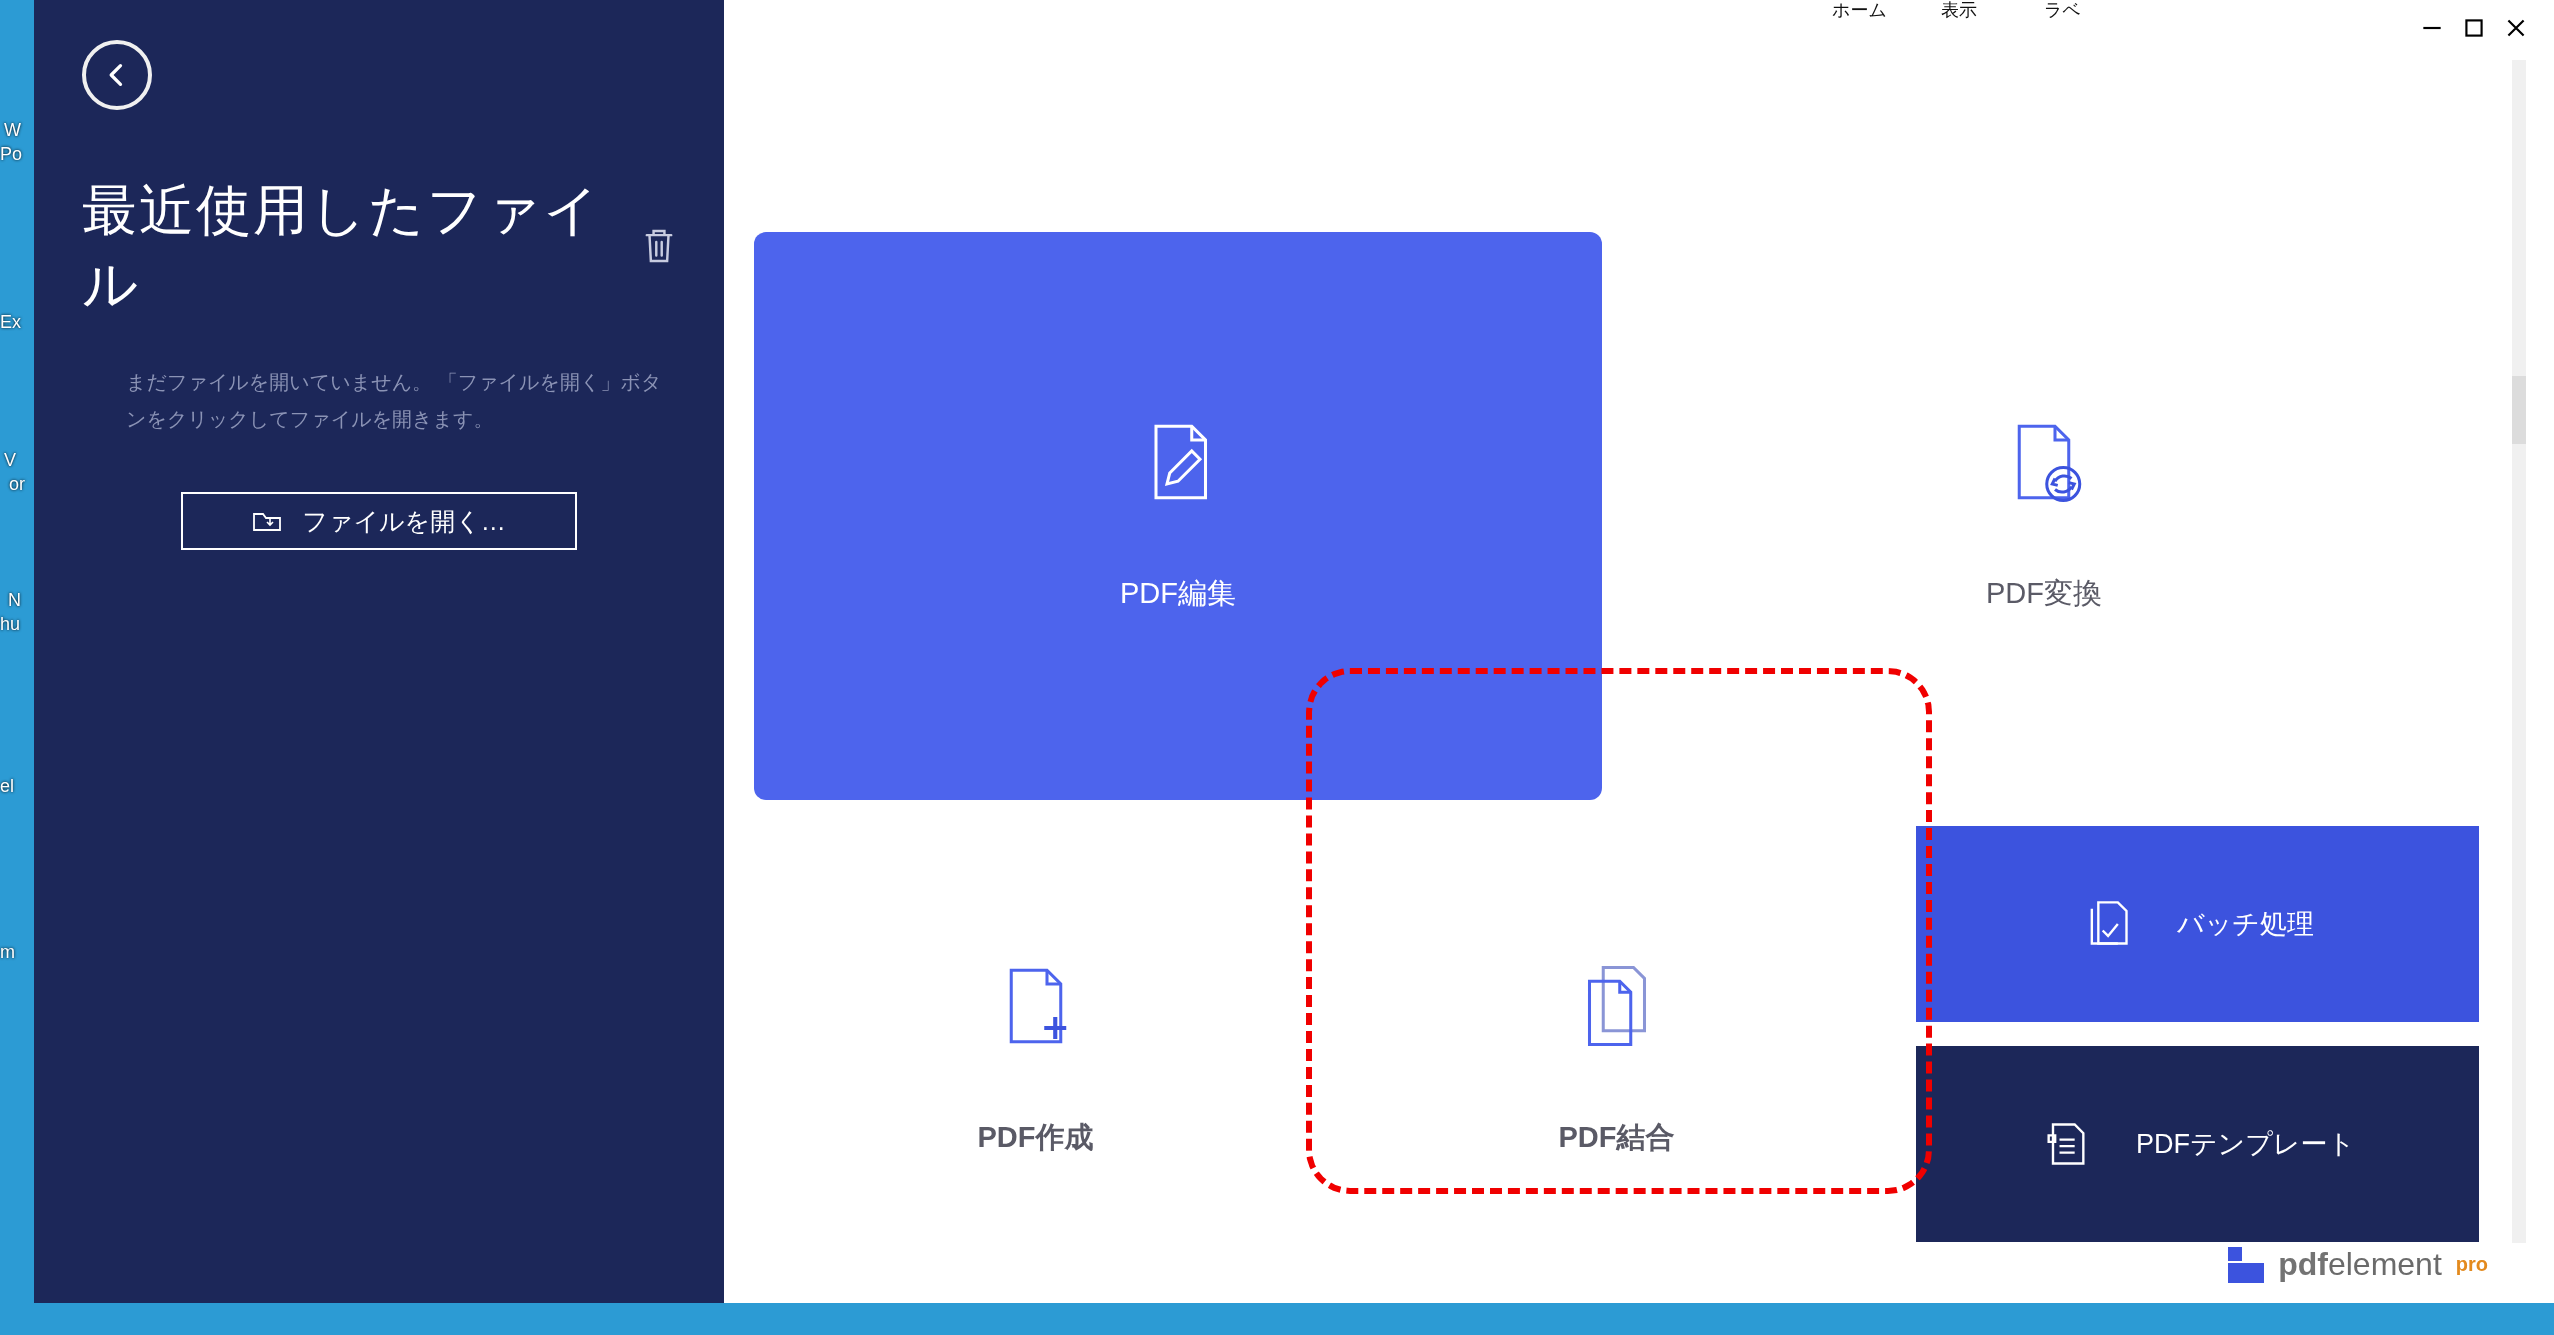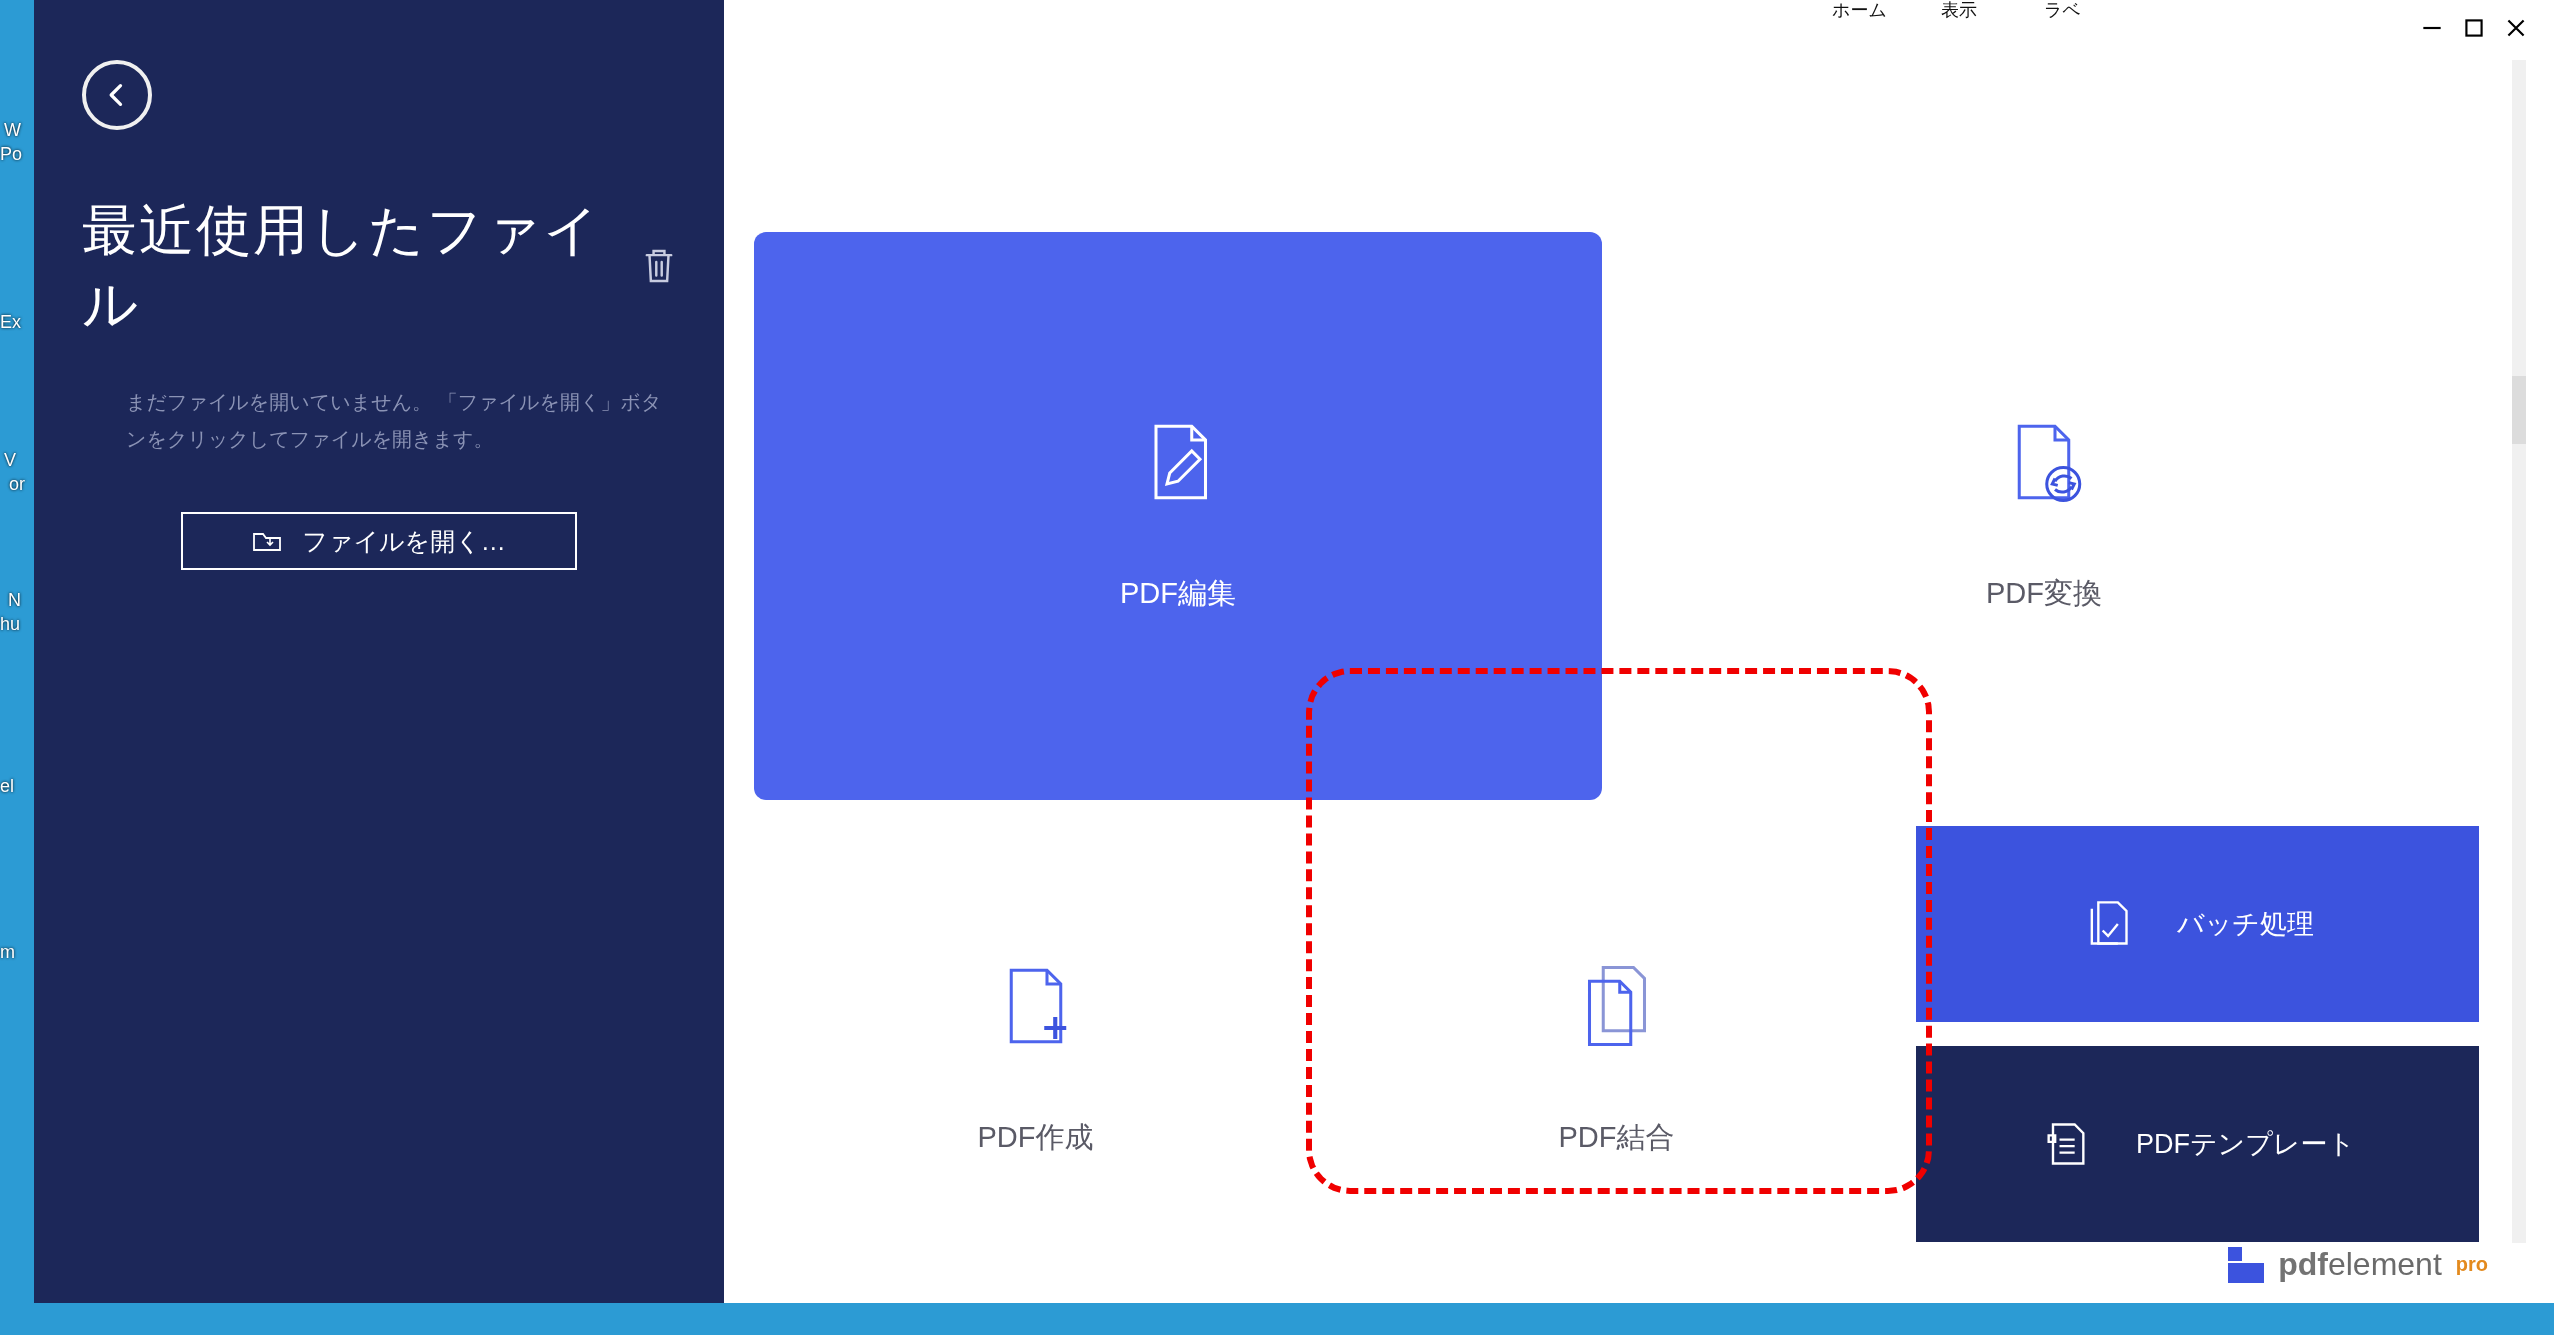--- a/index.html
+++ b/index.html
@@ -22,21 +22,21 @@
       position:absolute; left:0; bottom:0; width:100%; height:30px;
       background:#2c9bd4;
     }
     .app {
       position:absolute; left:34px; top:0; width:2520px; height:1303px;
       background:#ffffff;
       display:flex;
     }
     
     .sidebar {
-      width:690px; background:#1c2759; color:#fff; padding:60px 48px;
+      width:690px; background:#1c2759; color:#fff; padding:40px 48px;
       flex-shrink:0;
     }
     .back-btn {
       width:70px; height:70px; border:4px solid #f0f0f0; border-radius:50%;
       display:flex; align-items:center; justify-content:center; cursor:pointer;
     }
     .back-btn svg { width:28px; height:28px; }
     .recent-head {
       display:flex; justify-content:space-between; align-items:center;
       margin-top:64px; margin-bottom:42px;
@@ -71,21 +71,21 @@
     .tile {
       background:#ffffff;
       display:flex; flex-direction:column; align-items:center; justify-content:center;
       cursor:pointer;
       font-size:29px;
       color:#5a5a66;
     }
     .tile.large { height:568px;border-radius:12px; }
     .tile.wide1 { width:848px; }
     .tile.wide2 { width:848px; }
-    .tile.half  { width:563px; height:468px; }
+    .tile.half  { width:563px; height:468px;font-weight:bold; }
     .tile.slim  { width:563px; height:196px; flex-direction:row; gap:44px; font-size:27px; }
 
     .tile.blue  { background:#4d64ed; color:#ffffff; }
     .tile.blue2 { background:#3c53de; color:#ffffff; }
     .tile.dark  { background:#1c2759; color:#ffffff; }
 
     .tile .tile-icon { margin-bottom:68px; height:88px; display:flex; align-items:center; justify-content:center;}
     .tile.slim .tile-icon { margin-bottom:0; height:auto;}
     .tile svg { stroke-width:2.2; fill:none; }
     .tile-icon svg { width:88px; height:88px;}

